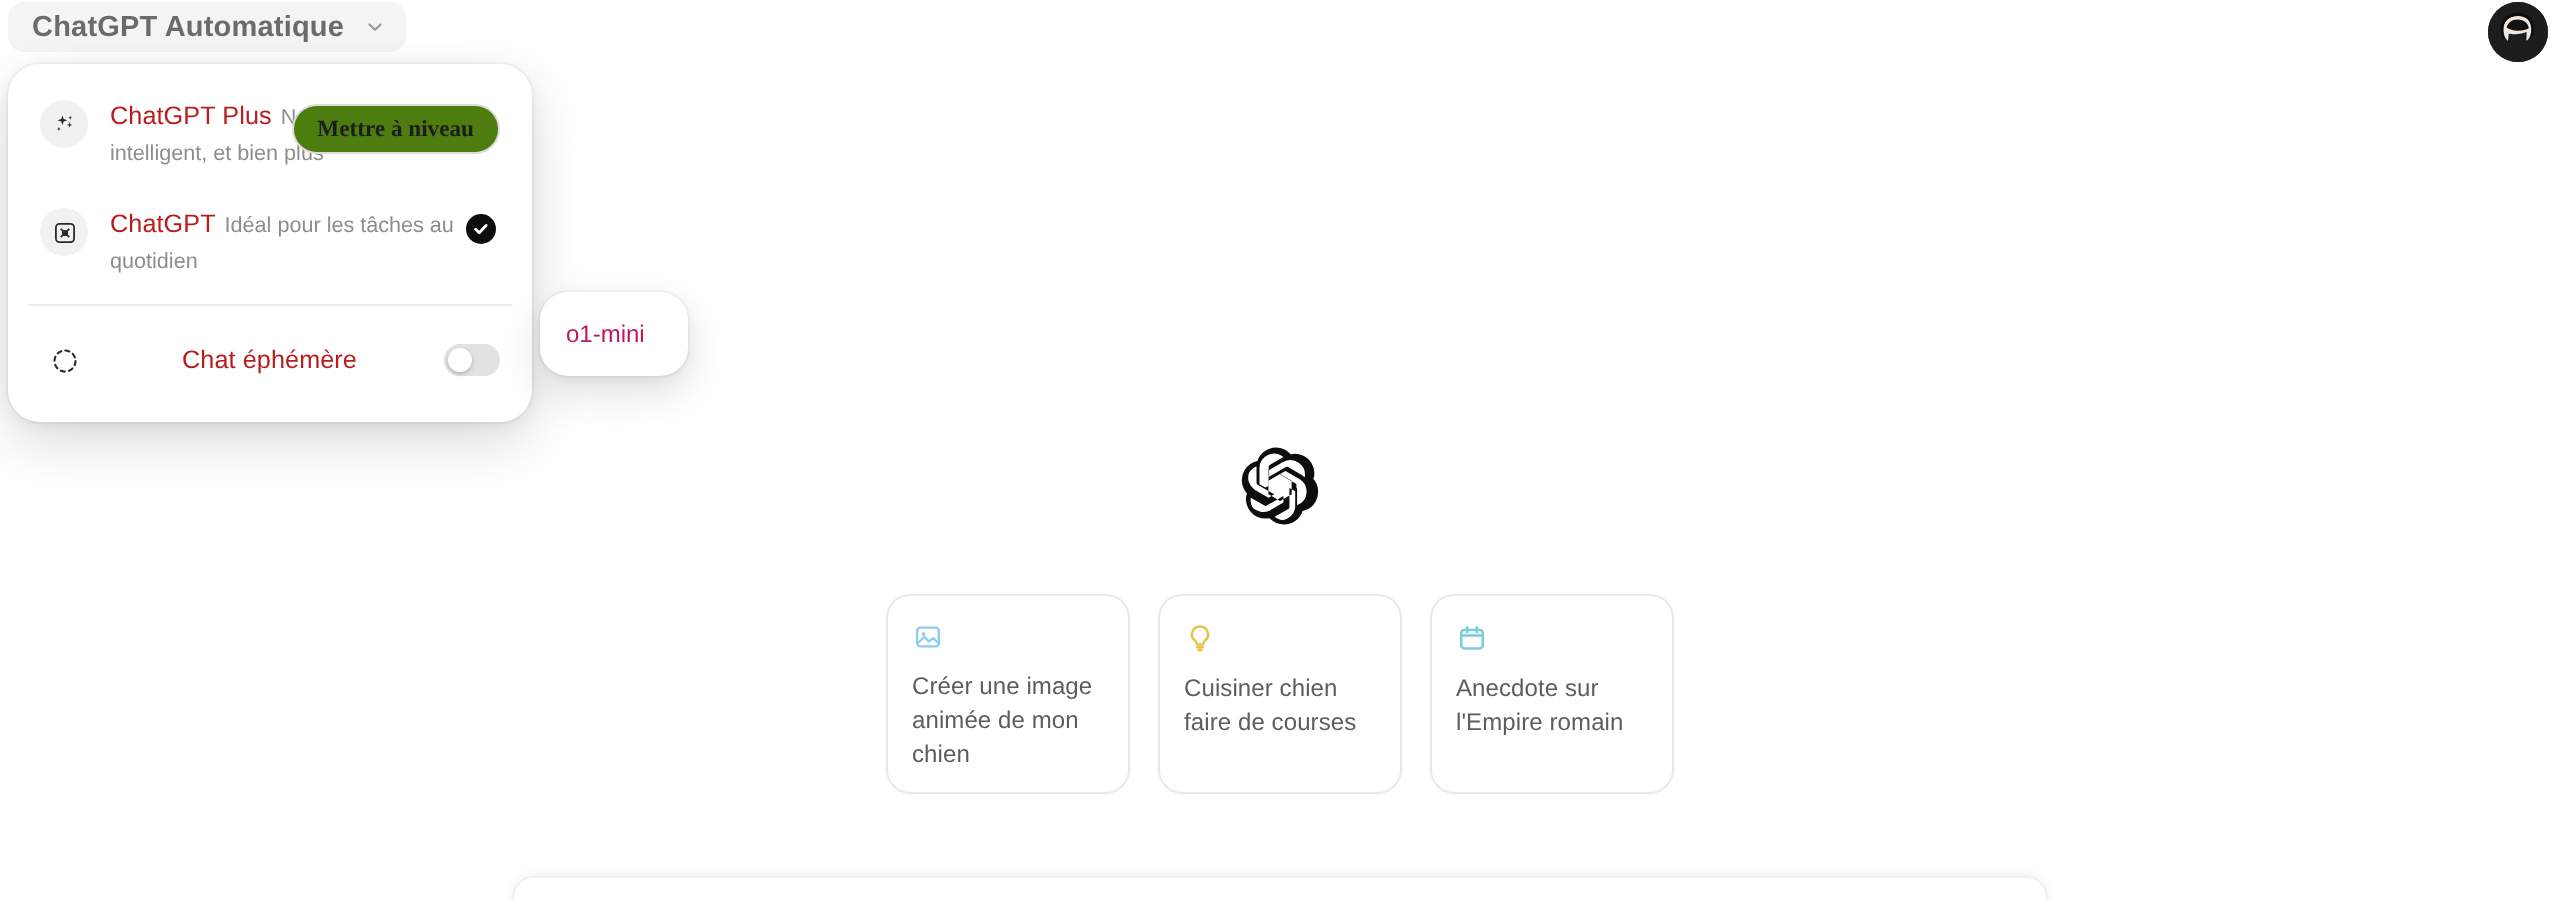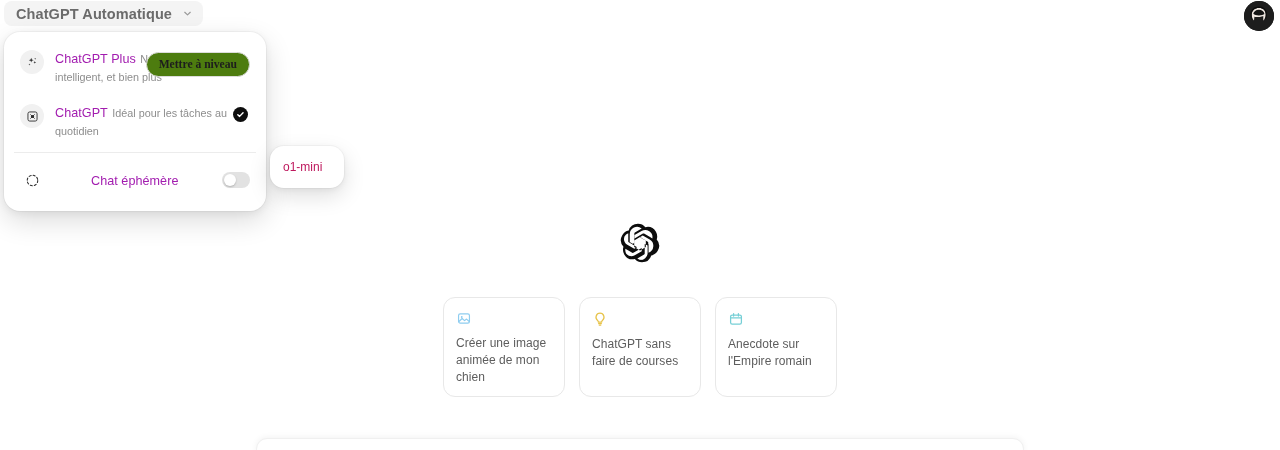--- a/index.html
+++ b/index.html
@@ -98,21 +98,21 @@
     justify-content: center;
     margin-top: 1px;
     color: #2b2b2b;
   }
   .dd-icon.plain { background: transparent; }
 
   .dd-text { flex: 1 1 auto; min-width: 0; padding-right: 2px; }
   .dd-title {
     font-size: 12.6px;
     font-weight: 400;
-    color: #a21caf;
+    color: #b91c1c;
     line-height: 16px;
     letter-spacing: .05px;
   }
   .dd-sub {
     font-size: 10.8px;
     color: #8d8d8d;
     line-height: 14px;
     margin-top: 1px;
     max-width: 104px;
   }
@@ -360,21 +360,21 @@
     </svg>
     <span class="card-label">Créer une image animée de mon chien</span>
   </div>
 
   <div class="card">
     <svg class="card-icon" viewBox="0 0 16 16" fill="none" stroke="#e7c34a" stroke-width="1.25" stroke-linecap="round" stroke-linejoin="round">
       <path d="M8 2.2 A4 4 0 0 0 5.6 9.4 C6.2 9.9 6.4 10.4 6.4 11.2 L9.6 11.2 C9.6 10.4 9.8 9.9 10.4 9.4 A4 4 0 0 0 8 2.2 Z"></path>
       <path d="M6.6 12.6 L9.4 12.6"></path>
       <path d="M7.2 14 L8.8 14"></path>
     </svg>
-    <span class="card-label">ChatGPT sans faire de courses</span>
+    <span class="card-label">Cuisiner chien faire de courses</span>
   </div>
 
   <div class="card">
     <svg class="card-icon" viewBox="0 0 16 16" fill="none" stroke="#76cfd6" stroke-width="1.25" stroke-linecap="round" stroke-linejoin="round">
       <rect x="2.6" y="4" width="10.8" height="9.2" rx="1.6"></rect>
       <path d="M2.6 6.8 L13.4 6.8"></path>
       <path d="M5.6 2.6 L5.6 5.1 M10.4 2.6 L10.4 5.1"></path>
     </svg>
     <span class="card-label">Anecdote sur l'Empire romain</span>
   </div>

